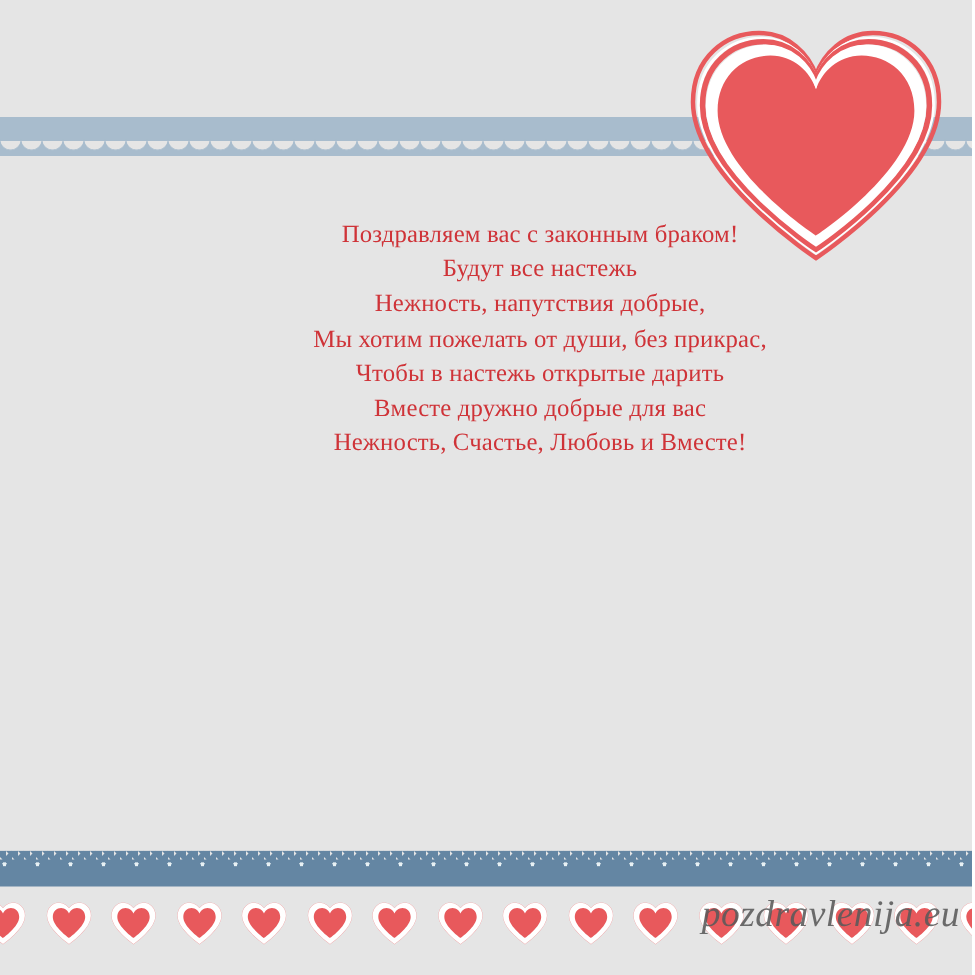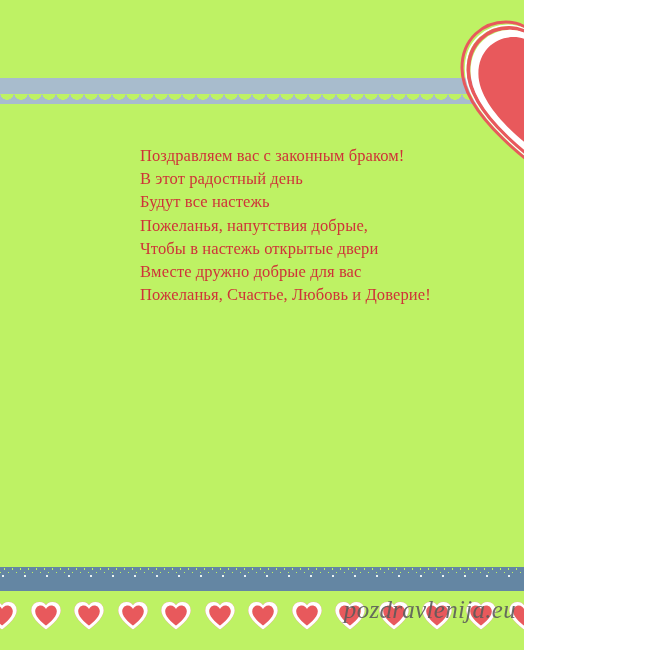--- a/index.html
+++ b/index.html
@@ -2,25 +2,26 @@
 <html><head>
 <meta charset="utf-8">
 <style>
   html, body {
     margin: 0;
     padding: 0;
     background: #ffffff;
   }
   #card {
     position: relative;
-    width: 524px;
+    width: 648px;
     height: 650px;
     overflow: hidden;
-    background: #bef264;
+    background: #e5e5e5;
     font-family: "Liberation Serif", serif;
+    text-align: center;
   }
   #top-stripes { top: 0; height: 79px; }
   #bottom-stripes { top: 590px; height: 60px; }
 
   
   #top-band {
     position: absolute;
     left: 0; top: 78px;
     width: 650px; height: 16px;
     background: #a8bccd;
@@ -152,26 +153,26 @@
       <use href="#hp" fill="none" stroke="#ffffff" stroke-width="2" transform="translate(88 83) scale(0.955) translate(-88 -83)"></use>
       <use href="#hp" fill="none" stroke="#e8595c" stroke-width="4" transform="translate(88 83) scale(0.922) translate(-88 -83)"></use>
       <use href="#hp" fill="#ffffff" stroke="#ffffff" stroke-width="2" transform="translate(88 83) scale(0.885) translate(-88 -83)"></use>
       <use href="#hp" fill="#e8595c" transform="translate(88 83) scale(0.80) translate(-88 -83)"></use>
       <use href="#hp" fill="none" stroke="#ffffff" stroke-width="1.6" stroke-dasharray="6 5" transform="translate(88 83) scale(0.845) translate(-88 -83)"></use>
     </svg>
   </div>
 
   <div id="poem">
     <div class="poem-line">Поздравляем вас с законным браком!</div>
-    <div class="poem-line">В этот радостный день</div>
     <div class="poem-line">Будут все настежь</div>
-    <div class="poem-line">Пожеланья, напутствия добрые,</div>
-    <div class="poem-line">Чтобы в настежь открытые двери</div>
+    <div class="poem-line">Нежность, напутствия добрые,</div>
+    <div class="poem-line">Мы хотим пожелать от души, без прикрас,</div>
+    <div class="poem-line">Чтобы в настежь открытые дарить</div>
     <div class="poem-line">Вместе дружно добрые для вас</div>
-    <div class="poem-line">Пожеланья, Счастье, Любовь и Доверие!</div>
+    <div class="poem-line">Нежность, Счастье, Любовь и Вместе!</div>
   </div>
 
   <div id="bottom-zigzag"></div>
   <div id="bottom-band"></div>
   <div id="bottom-band-dots"></div>
   <div id="bottom-stripes"></div>
 
   <div id="heart-row">
       <div class="mini-heart" style="left: -14px;">
         <svg viewBox="0 0 32 30" xmlns="http://www.w3.org/2000/svg">

